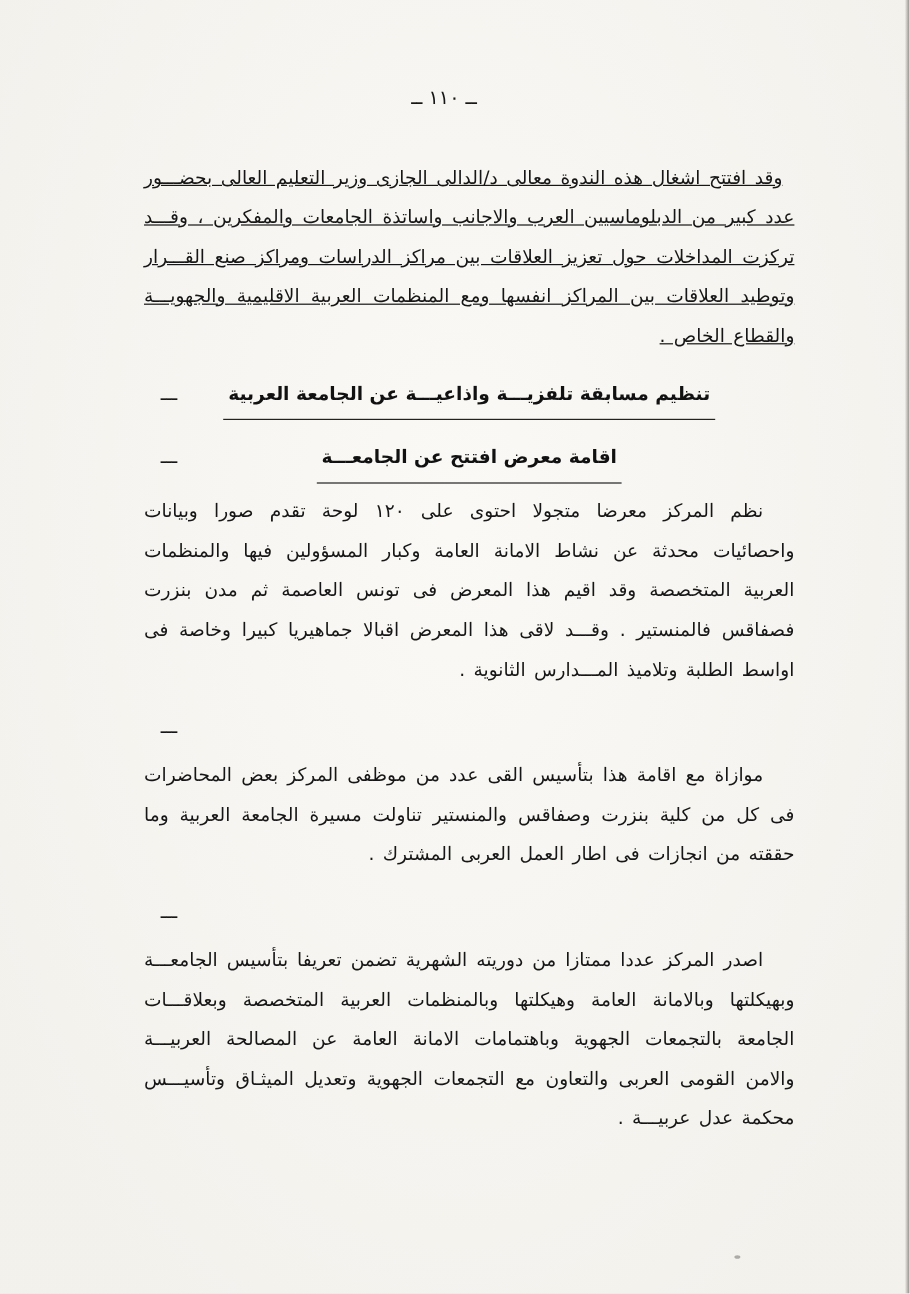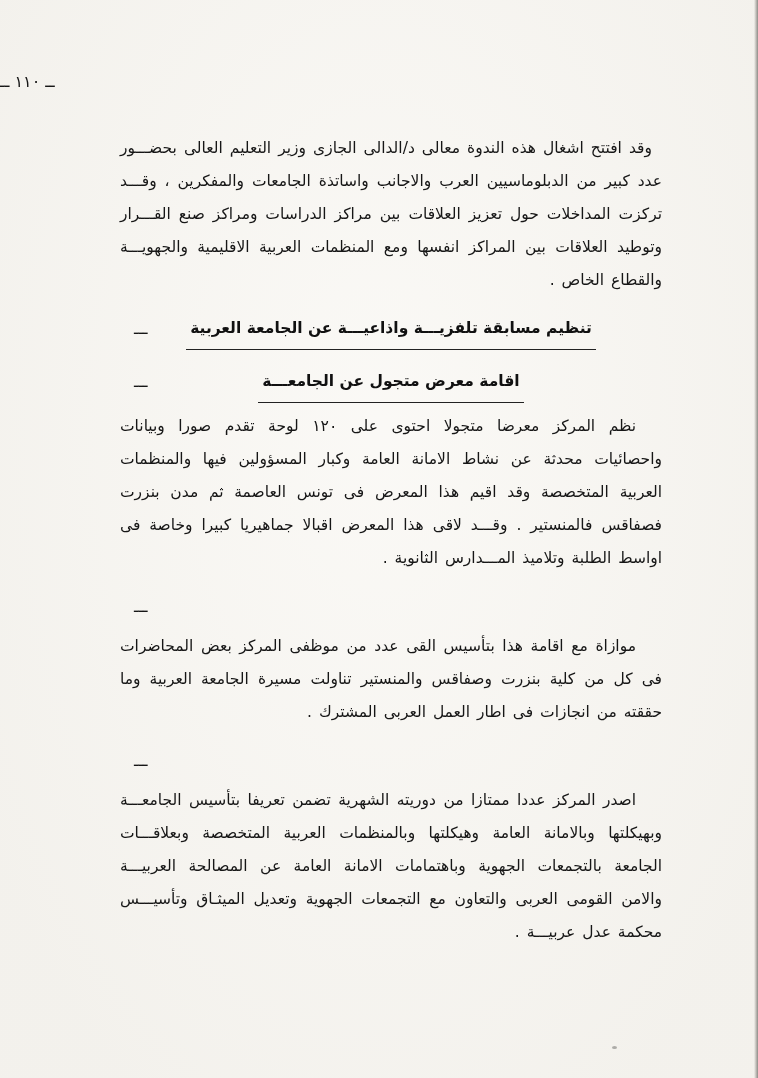--- a/index.html
+++ b/index.html
@@ -25,42 +25,42 @@
     position: absolute;
     top: 0; right: 0;
     width: 4px; height: 100%;
     background: linear-gradient(to left, rgba(60,55,50,0.55), rgba(60,55,50,0.0));
   }
   .page-number {
     position: absolute;
     top: 72px;
     left: 0;
     width: 740px;
-    text-align: left;
+    text-align: center;
     font-size: 16px;
     letter-spacing: 0;
     color: #161616;
   }
   .content {
     position: absolute;
     top: 132px;
     right: 96px;
     left: 120px;
   }
   p.body {
     margin: 0;
     font-size: 15.5px;
     line-height: 33px;
     text-align: justify;
     text-justify: inter-word;
     word-spacing: 2px;
     text-indent: 26px;
     color: #161616;
   }
-  p.body.intro { text-indent: 10px; }
+  p.body.intro { text-indent: 10px; text-decoration: underline; }
   .heading-row {
     position: relative;
     margin: 15px 0 7px 0;
     text-align: center;
     min-height: 33px;
     line-height: 33px;
     font-size: 15.5px;
   }
   .dash-marker {
     position: absolute;
@@ -100,21 +100,21 @@
     <section>
       <div class="heading-row">
         <span class="dash-marker">ـــ</span>
         <span class="heading-text">تنظيم مسابقة تلفزيـــة واذاعيـــة عن الجامعة العربية</span>
       </div>
     </section>
 
     <section>
       <div class="heading-row">
         <span class="dash-marker">ـــ</span>
-        <span class="heading-text">اقامة معرض متجول عن الجامعـــة</span>
+        <span class="heading-text">اقامة معرض افتتح عن الجامعـــة</span>
       </div>
       <p class="body">نظم المركز معرضا متجولا احتوى على ١٢٠ لوحة تقدم  صورا  وبيانات واحصائيات محدثة عن نشاط الامانة العامة وكبار المسؤولين فيها والمنظمات العربية المتخصصة وقد اقيم هذا المعرض فى تونس العاصمة ثم مدن بنزرت  فصفاقس فالمنستير .  وقـــد لاقى هذا المعرض اقبالا جماهيريا كبيرا  وخاصة فى اواسط الطلبة وتلاميذ المـــدارس الثانوية .</p>
     </section>
 
     <section>
       <div class="heading-row">
         <span class="dash-marker">ـــ</span>
       </div>
       <p class="body">موازاة  مع اقامة هذا بتأسيس القى عدد من موظفى المركز بعض المحاضرات فى كل من كلية بنزرت وصفاقس والمنستير تناولت مسيرة الجامعة العربية وما  حققته من انجازات فى اطار العمل العربى المشترك .</p>
     </section>

